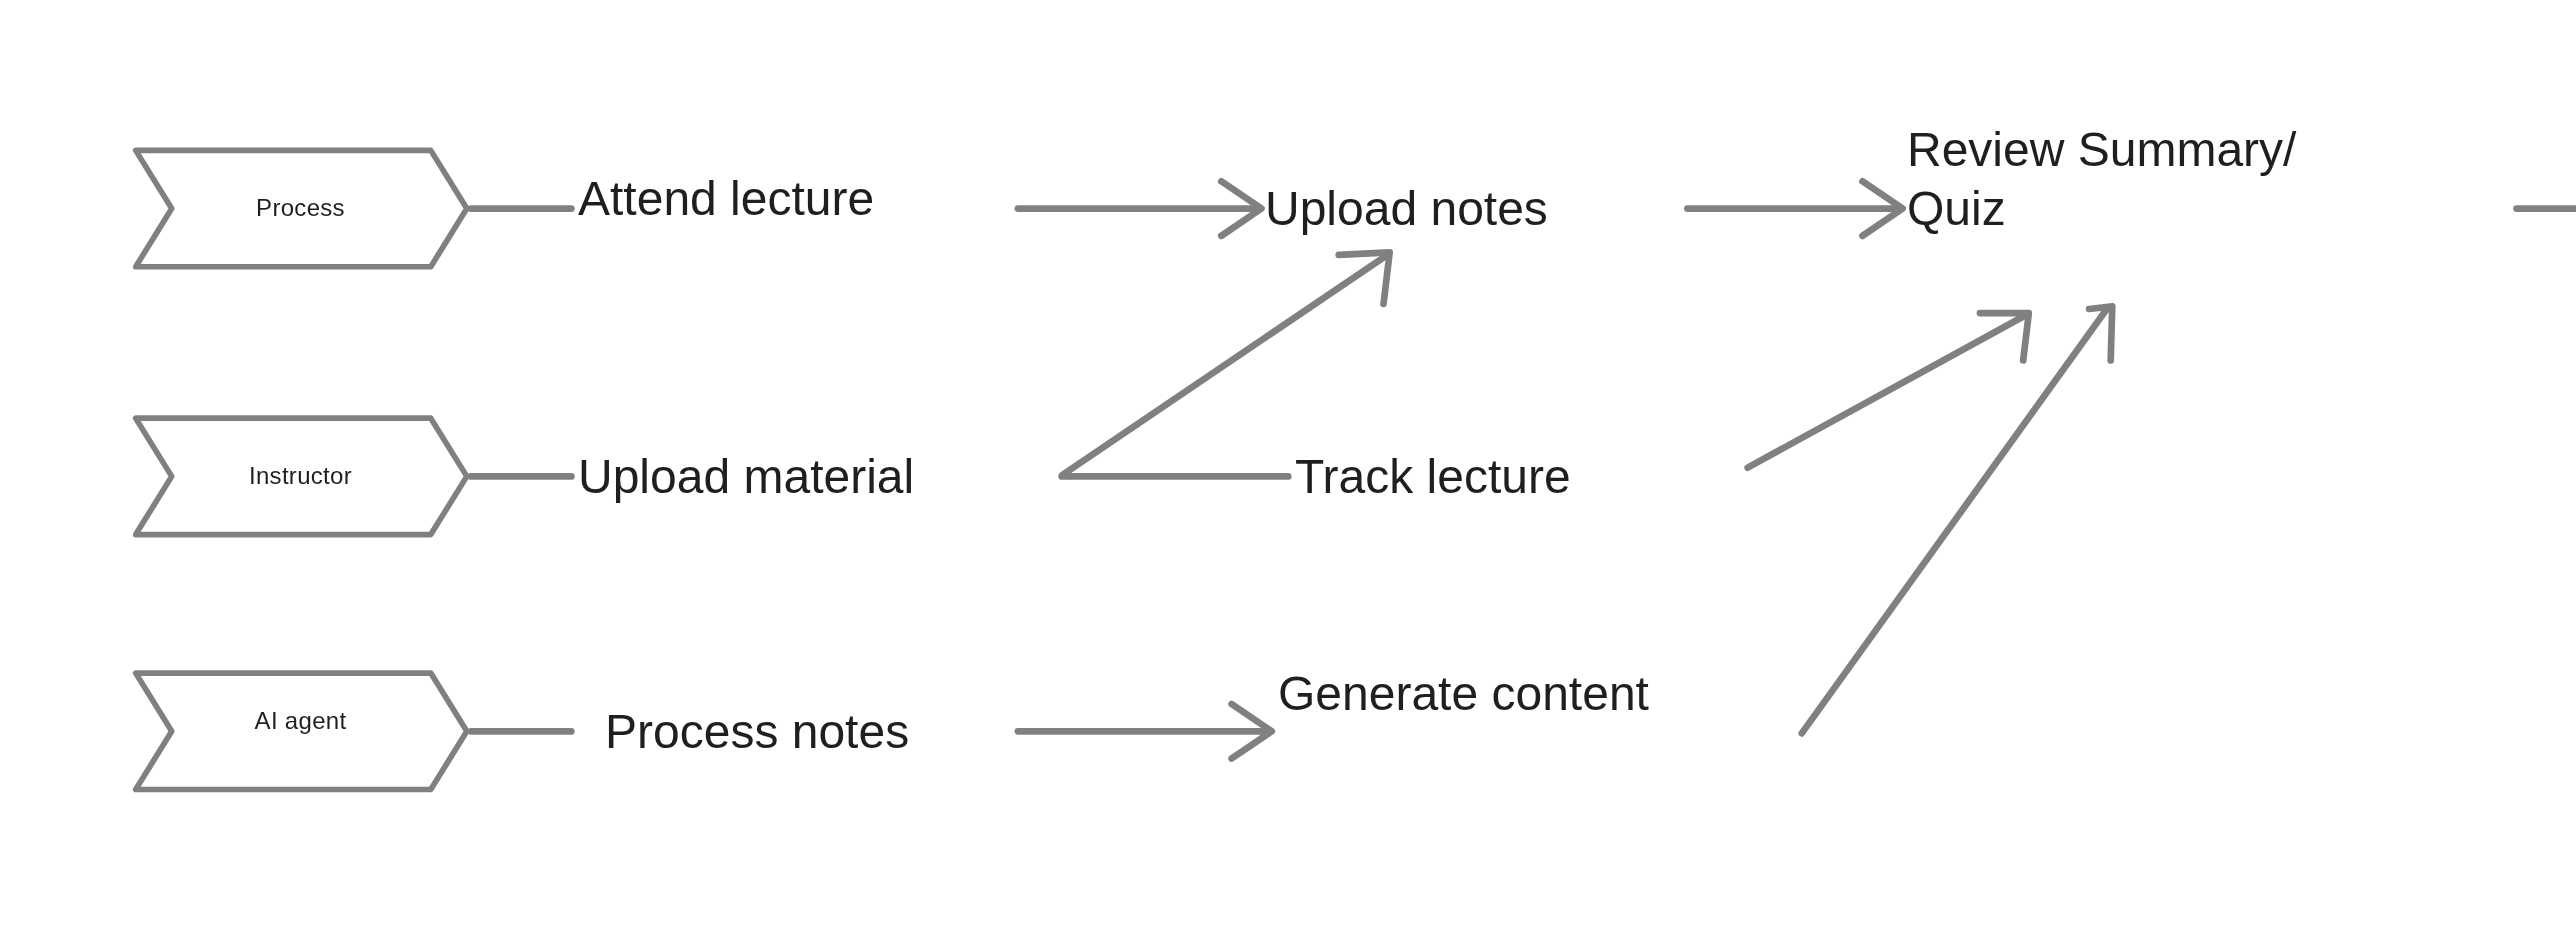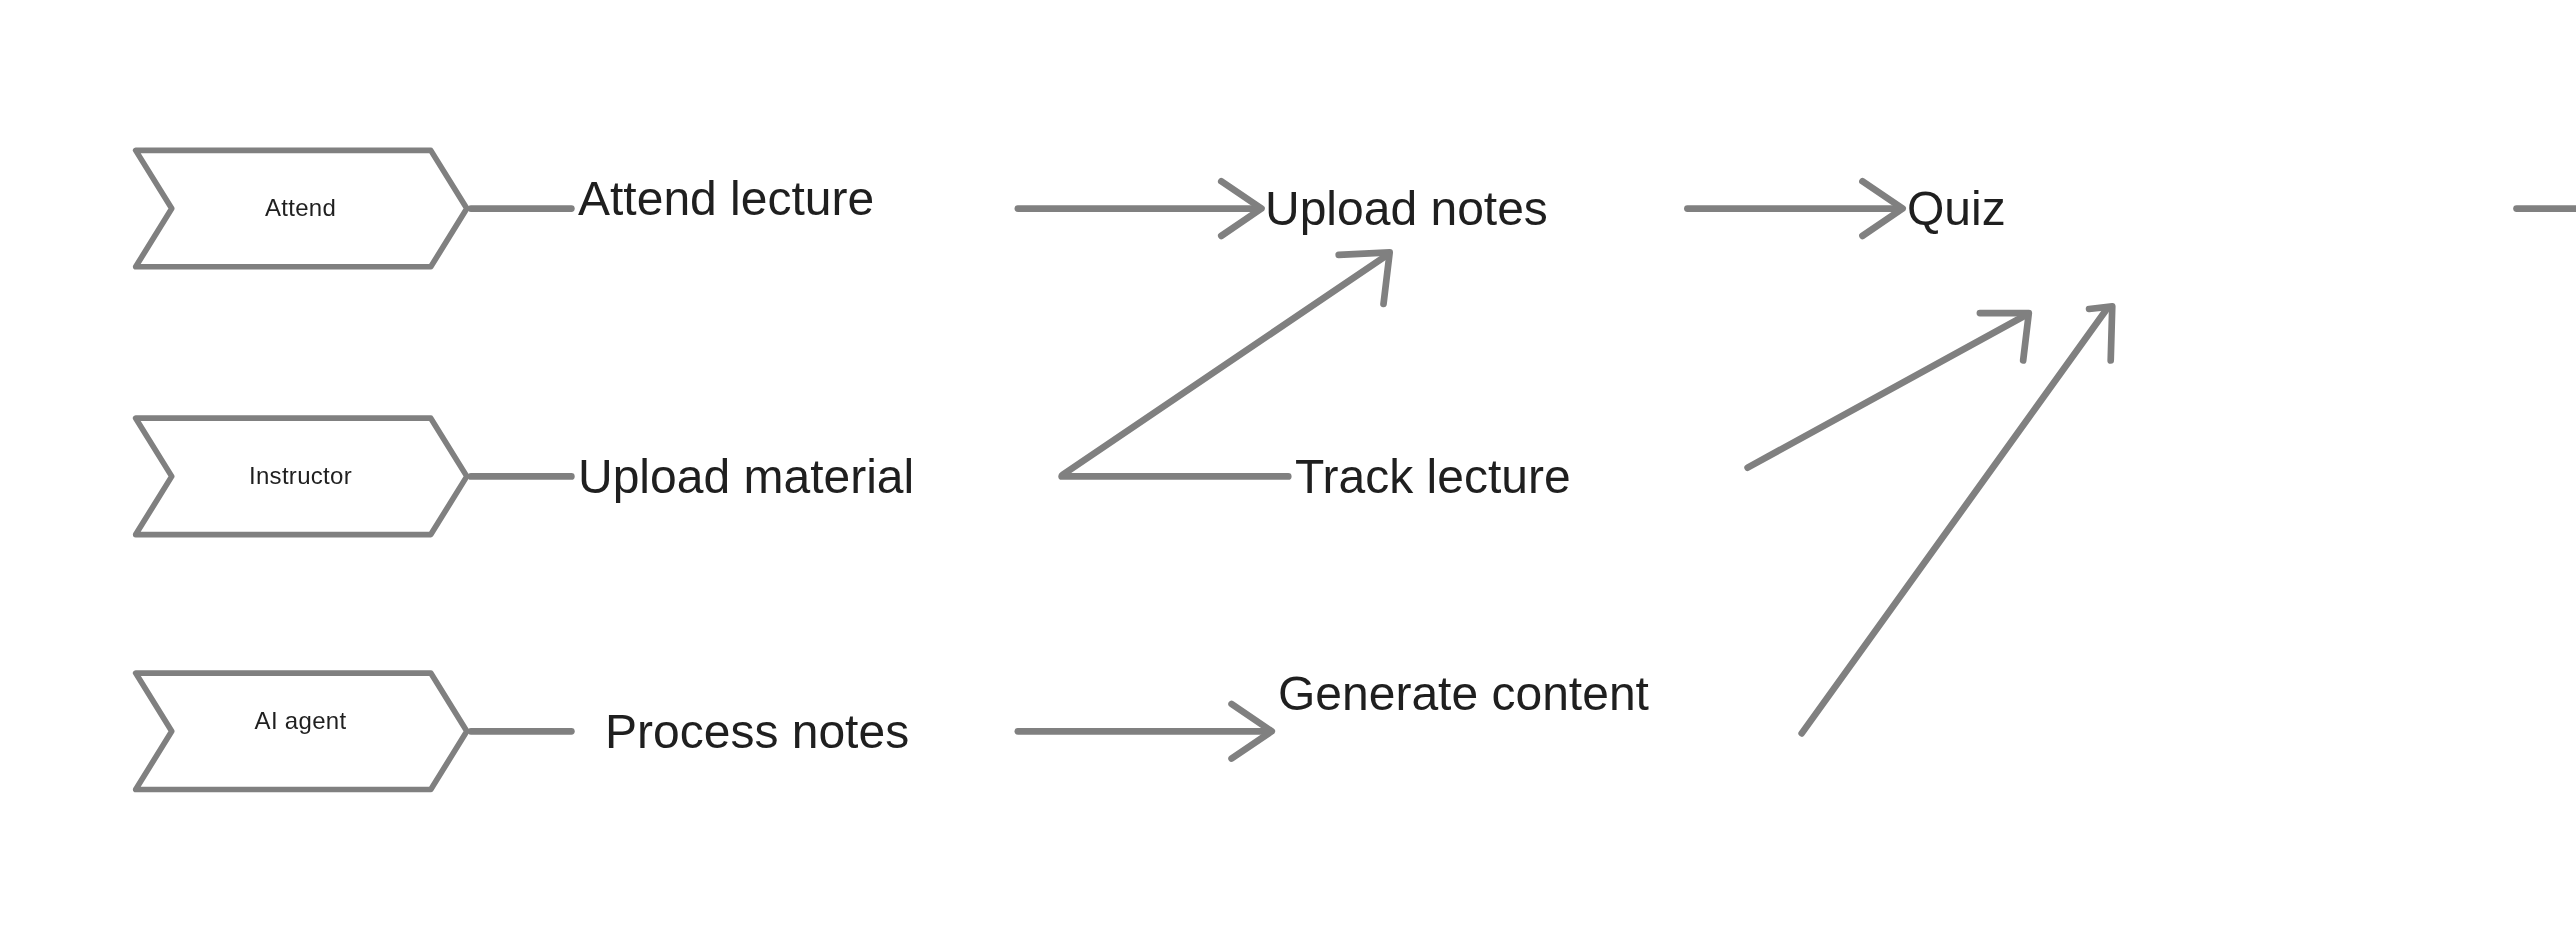--- a/index.html
+++ b/index.html
@@ -106,35 +106,36 @@
       <polyline points="2390,1367 2468,1420 2390,1473" fill="none" stroke="#808080" stroke-width="13" stroke-linecap="round" stroke-linejoin="round"></polyline>
     </g>
 
     <g>
       <line x1="3497" y1="1424" x2="4088" y2="602" stroke="#808080" stroke-width="13" stroke-linecap="round"></line>
       <polyline points="4055,600 4100,595 4097,700" fill="none" stroke="#808080" stroke-width="13" stroke-linecap="round" stroke-linejoin="round"></polyline>
     </g>
   </svg>
 
   <div class="lane" style="left:135px; top:150px; width:331px; height:116px;">
-    <div class="lane-text">Attend</div>
+    <div class="lane-text">Process</div>
   </div>
 
   <div class="lane" style="left:135px; top:418px; width:331px; height:116px;">
     <div class="lane-text">Instructor</div>
   </div>
 
   <div class="lane" style="left:135px; top:663px; width:331px; height:116px;">
     <div class="lane-text">AI agent</div>
   </div>
 
   <div class="node-label" style="left:578px; top:169px;">Attend lecture</div>
 
   <div class="node-label" style="left:1265px; top:179px;">Upload notes</div>
 
+  <div class="node-label" style="left:1907px; top:120px;">Review Summary/</div>
 
   <div class="node-label" style="left:1907px; top:179px;">Quiz</div>
 
   <div class="node-label" style="left:578px; top:447px;">Upload material</div>
 
   <div class="node-label" style="left:1295px; top:447px;">Track lecture</div>
 
   <div class="node-label" style="left:578px; top:702px;margin-left:27px;">Process notes</div>
 
   <div class="node-label" style="left:1278px; top:664px;">Generate content</div>

